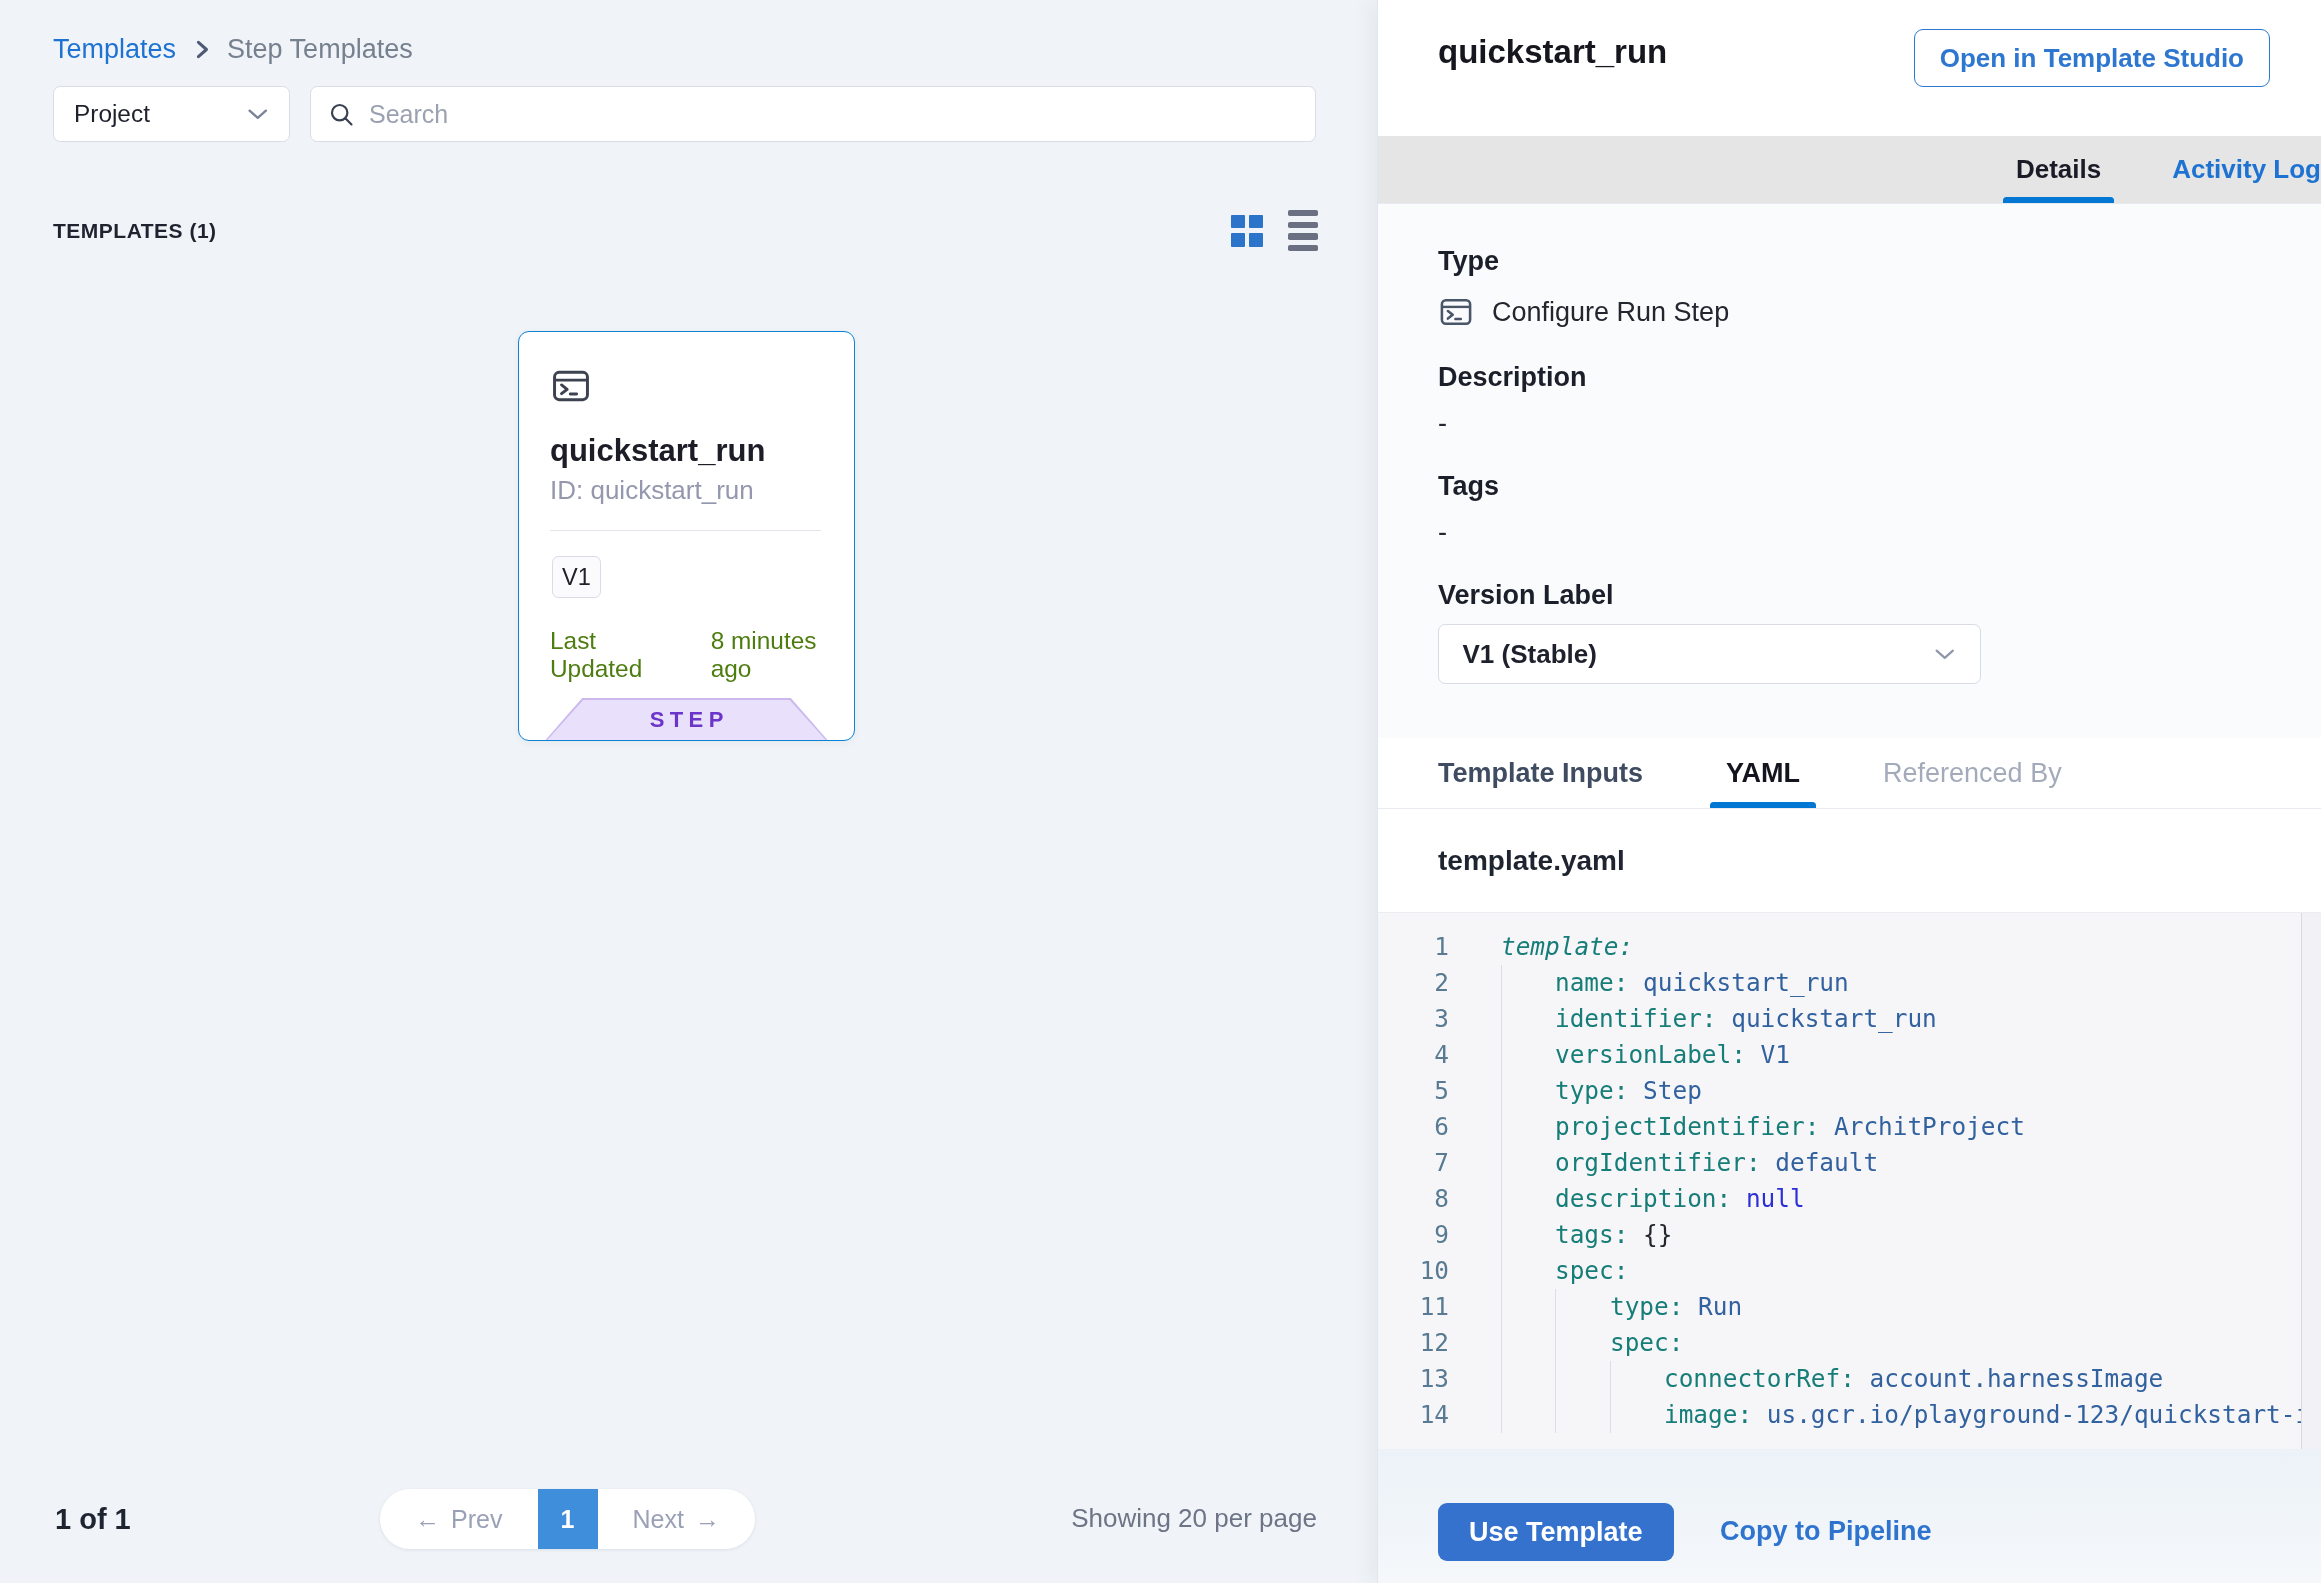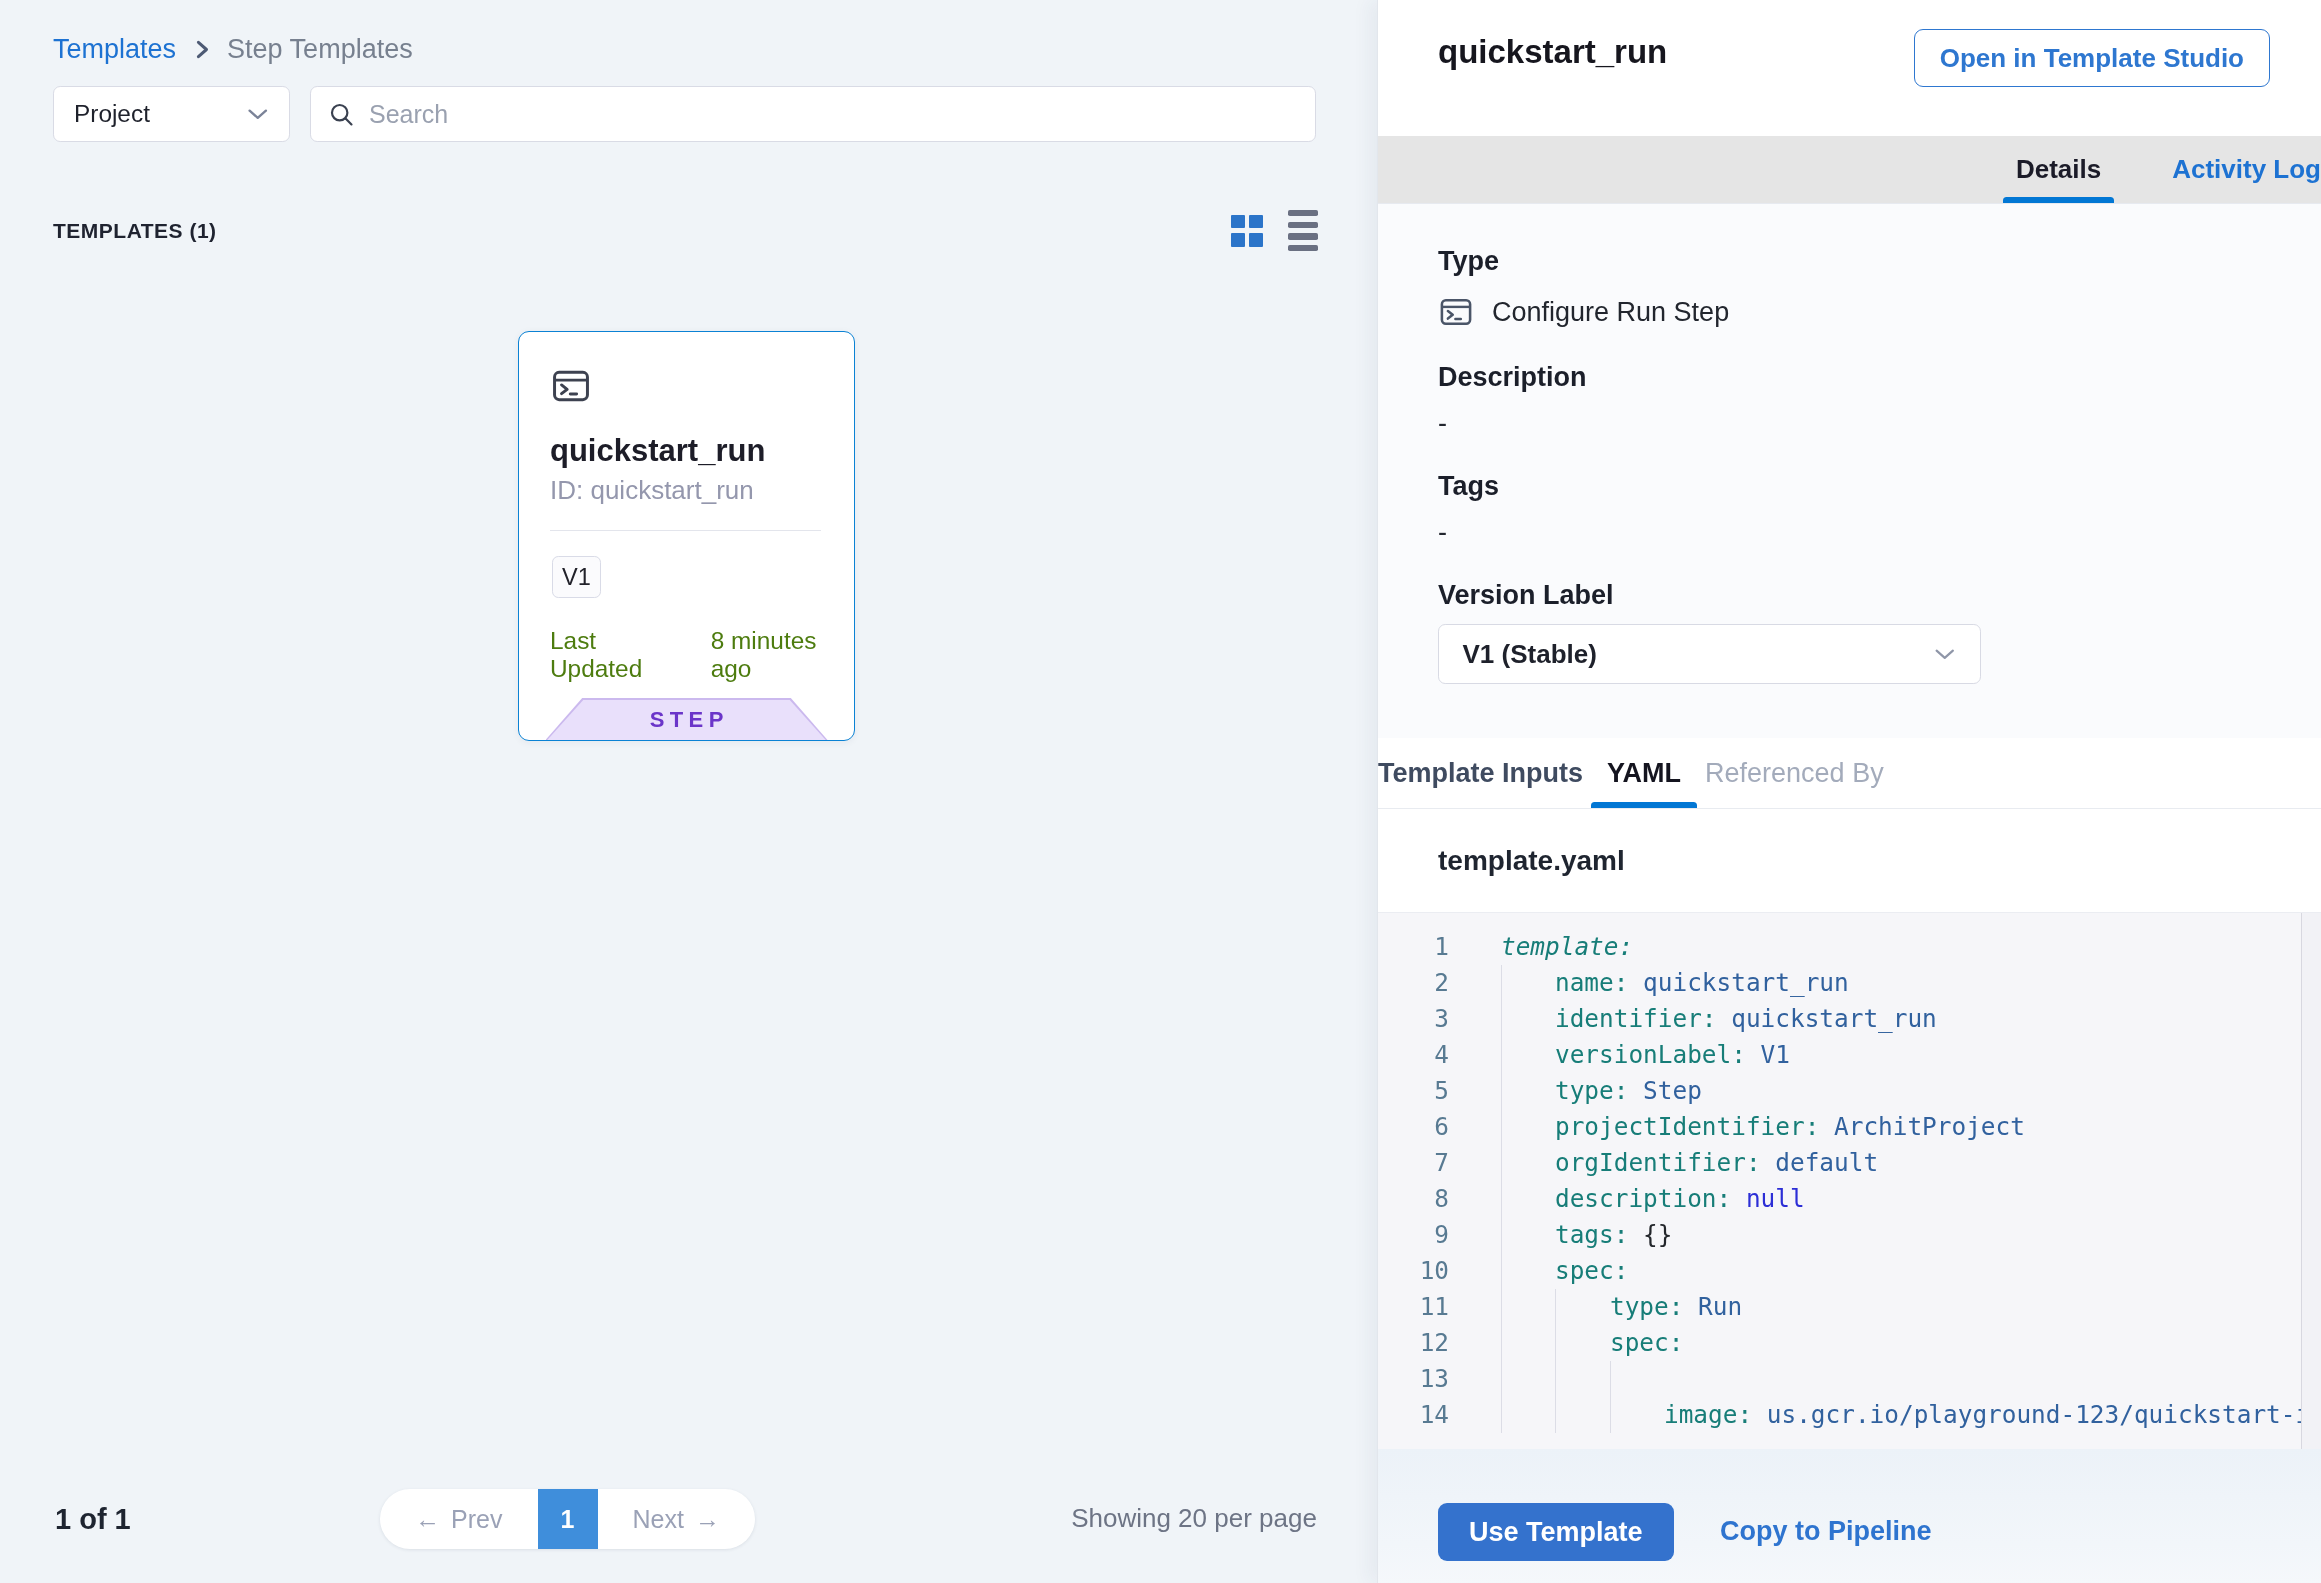--- a/index.html
+++ b/index.html
@@ -82,21 +82,21 @@
   .desc-label { position:absolute; left:60px; top:158px; }
   .desc-value { position:absolute; left:60px; top:204px; }
   .tags-label { position:absolute; left:60px; top:267px; }
   .tags-value { position:absolute; left:60px; top:313px; }
   .vlabel { position:absolute; left:60px; top:376px; }
   .version-select { position:absolute; left:60px; top:420px; width:543px; height:60px; background:#fff;
     border:0.9px solid #d8dae4; border-radius:7.2px; display:flex; align-items:center; justify-content:space-between;
     padding:0 23.5px; font-size:26px; font-weight:600; color:#1e212b; cursor:pointer; }
 
   .tabbar2 { position:relative; height:71px; background:#fff; border-bottom:0.9px solid #e8ebf0;
-    display:flex; align-items:center; gap:24px; }
+    display:flex; align-items:center; padding-left:60px; gap:83px; }
   .tab2 { position:relative; height:100%; display:flex; align-items:center; font-size:27px; cursor:pointer; }
   .tab2.t-inputs { color:#3f4b60; font-weight:600; }
   .tab2.t-yaml { color:#14141f; font-weight:bold; }
   .tab2.t-yaml .tab-underline { position:absolute; left:-16.3px; right:-16.3px; bottom:0; height:6.3px;
     background:#0277d4; border-radius:3.6px 3.6px 0 0; }
   .tab2.t-ref { color:#a3abbb; }
 
   .yaml-file-row { position:relative; height:104px; background:#fff; border-bottom:0.9px solid #ebedf2;
     display:flex; align-items:center; padding-left:60px; }
   .yaml-file-name { font-size:28px; font-weight:bold; color:#1f2530; }
@@ -286,21 +286,21 @@
           <div class="code-line"><span class="ln">3</span><span class="guide" style="left: 123px;"></span><span class="ltext" style="left: 177px;"><span class="yk">identifier:</span><span class="yv"> quickstart_run</span></span></div>
           <div class="code-line"><span class="ln">4</span><span class="guide" style="left: 123px;"></span><span class="ltext" style="left: 177px;"><span class="yk">versionLabel:</span><span class="yv"> V1</span></span></div>
           <div class="code-line"><span class="ln">5</span><span class="guide" style="left: 123px;"></span><span class="ltext" style="left: 177px;"><span class="yk">type:</span><span class="yv"> Step</span></span></div>
           <div class="code-line"><span class="ln">6</span><span class="guide" style="left: 123px;"></span><span class="ltext" style="left: 177px;"><span class="yk">projectIdentifier:</span><span class="yv"> ArchitProject</span></span></div>
           <div class="code-line"><span class="ln">7</span><span class="guide" style="left: 123px;"></span><span class="ltext" style="left: 177px;"><span class="yk">orgIdentifier:</span><span class="yv"> default</span></span></div>
           <div class="code-line"><span class="ln">8</span><span class="guide" style="left: 123px;"></span><span class="ltext" style="left: 177px;"><span class="yk">description:</span><span class="ykw"> null</span></span></div>
           <div class="code-line"><span class="ln">9</span><span class="guide" style="left: 123px;"></span><span class="ltext" style="left: 177px;"><span class="yk">tags:</span><span class="ypl"> {}</span></span></div>
           <div class="code-line"><span class="ln">10</span><span class="guide" style="left: 123px;"></span><span class="ltext" style="left: 177px;"><span class="yk">spec:</span></span></div>
           <div class="code-line"><span class="ln">11</span><span class="guide" style="left: 123px;"></span><span class="guide" style="left: 177px;"></span><span class="ltext" style="left: 232px;"><span class="yk">type:</span><span class="yv"> Run</span></span></div>
           <div class="code-line"><span class="ln">12</span><span class="guide" style="left: 123px;"></span><span class="guide" style="left: 177px;"></span><span class="ltext" style="left: 232px;"><span class="yk">spec:</span></span></div>
-          <div class="code-line"><span class="ln">13</span><span class="guide" style="left: 123px;"></span><span class="guide" style="left: 177px;"></span><span class="guide" style="left: 232px;"></span></div>
+          <div class="code-line"><span class="ln">13</span><span class="guide" style="left: 123px;"></span><span class="guide" style="left: 177px;"></span><span class="guide" style="left: 232px;"></span><span class="ltext" style="left: 286px;"><span class="yk">connectorRef:</span><span class="yv"> account.harnessImage</span></span></div>
           <div class="code-line"><span class="ln">14</span><span class="guide" style="left: 123px;"></span><span class="guide" style="left: 177px;"></span><span class="guide" style="left: 232px;"></span><span class="ltext" style="left: 286px;"><span class="yk">image:</span><span class="yv"> us.gcr.io/playground-123/quickstart-image</span></span></div>
         </div>
       <div class="code-scroll"></div>
     </div>
 
     <div class="panel-footer">
       <button class="use-template-btn">Use Template</button>
       <span class="copy-link">Copy to Pipeline</span>
     </div>
   </div>

